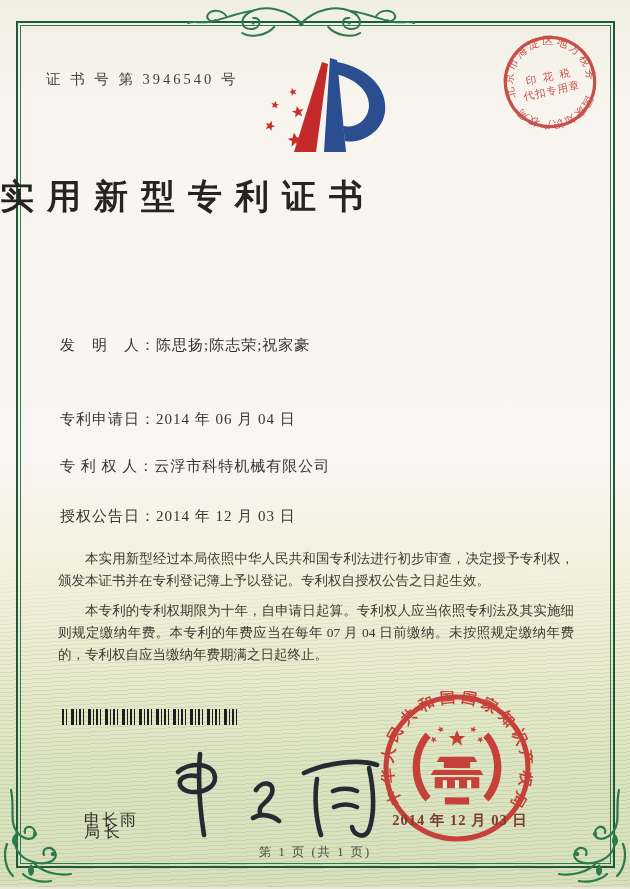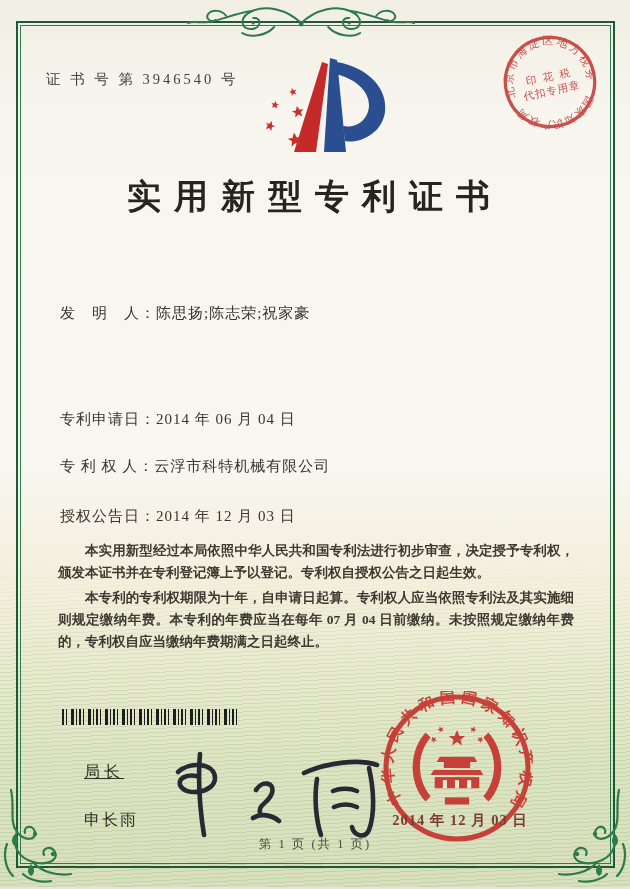--- a/index.html
+++ b/index.html
@@ -10,36 +10,36 @@
   }
   .guilloche{
     position:absolute;left:0;right:0;top:560px;bottom:0;pointer-events:none;
     background:repeating-linear-gradient(177deg,rgba(104,146,86,0.16) 0 1px,rgba(0,0,0,0) 1px 4px);
     -webkit-mask-image:linear-gradient(180deg,transparent 0,#000 120px);
     mask-image:linear-gradient(180deg,transparent 0,#000 120px);
   }
   .frame-outer{position:absolute;left:16px;top:21px;right:15px;bottom:19px;border:2.5px solid #1d5a37;}
   .frame-inner{position:absolute;left:2px;top:2px;right:2px;bottom:2px;border:1px solid #2f7a4c;}
   .cert-number{position:absolute;left:46px;top:70px;font-size:14.5px;letter-spacing:3px;color:#44413c;}
-  .title{position:absolute;left:0;top:174px;width:100%;text-align:center;font-size:34px;font-weight:700;letter-spacing:13px;color:#26241f;}
+  .title{position:absolute;left:0;top:174px;width:100%;font-size:34px;font-weight:700;letter-spacing:13px;color:#26241f;}
   .field{position:absolute;left:60px;font-size:15px;letter-spacing:1px;color:#39362f;white-space:nowrap;}
-  .f0{top:260px}.f1{top:304px}.f2{top:363px}.f3{top:410px}.f4{top:457px}.f5{top:507px}
+  .f0{top:260px}.f1{top:336px}.f2{top:363px}.f3{top:410px}.f4{top:457px}.f5{top:507px}
   .paras{position:absolute;left:58px;right:56px;top:540px;font-size:13.5px;line-height:22px;text-align:justify;color:#3d3a33;}
-  .paras p{margin:0 0 3px 0;text-indent:2em;font-weight:bold;}
+  .paras p{margin:8px 0 3px 0;text-indent:2em;}
   .barcode{
     position:absolute;left:62px;top:709px;width:178px;height:16px;
     background:repeating-linear-gradient(90deg,#1d1d1d 0 2px,transparent 2px 4px,#1d1d1d 4px 5px,transparent 5px 9px,#1d1d1d 9px 12px,transparent 12px 14px,#1d1d1d 14px 15px,transparent 15px 17px);
   }
-  .sig-title{position:absolute;left:84px;top:762px;font-size:16px;letter-spacing:4px;color:#2f2d28;font-family:"Liberation Sans","DejaVu Sans",sans-serif;text-decoration:underline;}
+  .sig-title{position:absolute;left:84px;top:822px;font-size:16px;letter-spacing:4px;color:#2f2d28;font-family:"Liberation Sans","DejaVu Sans",sans-serif;}
   .sig-name{position:absolute;left:84px;top:810px;font-size:16px;letter-spacing:2px;color:#2f2d28;font-family:Liberation Serif, serif;}
   .signature-svg{position:absolute;left:138px;top:738px;z-index:5;}
   .tax-stamp{position:absolute;left:502px;top:34px;width:96px;height:96px;opacity:.88;transform:rotate(-12deg);z-index:6;}
   .office-seal{position:absolute;left:381px;top:691px;width:152px;height:154px;opacity:.92;z-index:4;}
   .seal-date{position:absolute;left:388px;top:811px;width:144px;text-align:center;font-size:14.5px;font-weight:700;letter-spacing:1px;color:#7c3a30;z-index:7;}
-  .footer{position:absolute;left:0;bottom:34px;width:100%;text-align:center;font-size:12.5px;letter-spacing:2px;color:#4b4a42;}
+  .footer{position:absolute;left:0;bottom:26px;width:100%;text-align:center;font-size:12.5px;letter-spacing:2px;color:#4b4a42;}
   .top-ornament{position:absolute;left:50%;top:3px;transform:translateX(-56%);z-index:3;}
   .corner-bl{position:absolute;left:1px;bottom:1px;z-index:3;}
   .corner-br{position:absolute;right:1px;bottom:1px;transform:scaleX(-1);z-index:3;}
   .logo{position:absolute;left:258px;top:50px;z-index:2;}
   svg text{font-family:"Liberation Serif","DejaVu Serif",serif;}
 </style>
 </head>
 <body>
 
 <div class="page">

